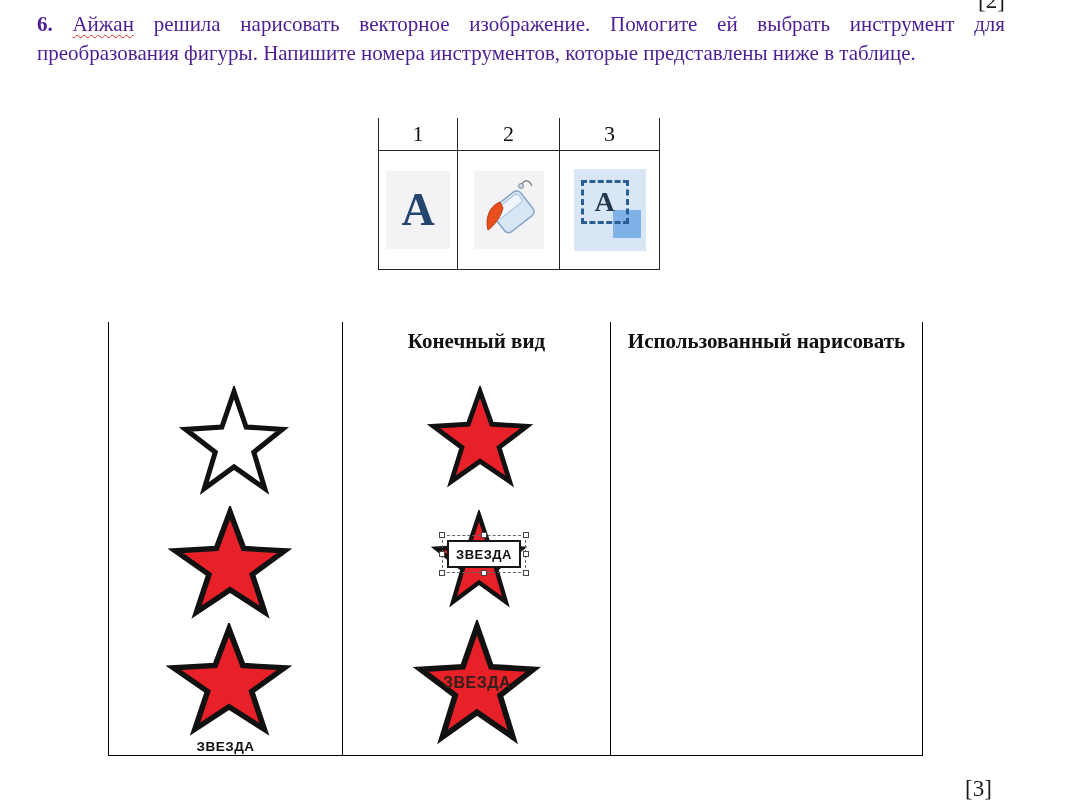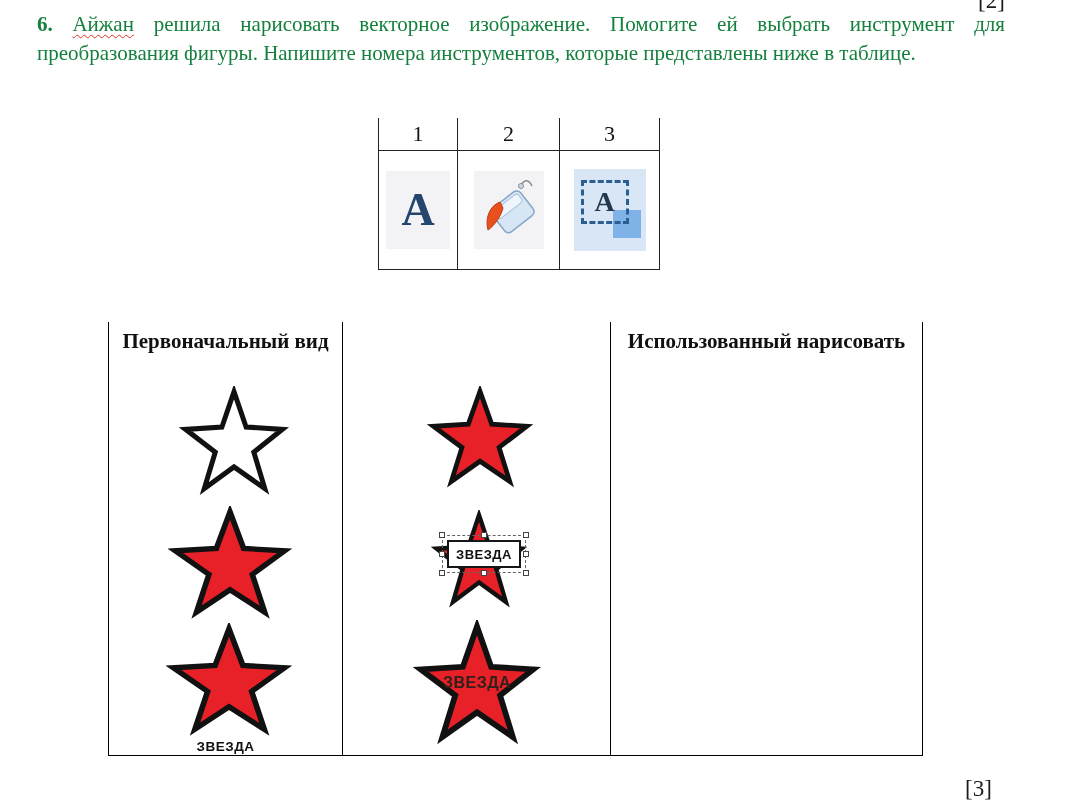--- a/index.html
+++ b/index.html
@@ -9,21 +9,21 @@
   }
 
   
   .corner-mark{position:absolute;font-size:23px;color:#1a1a1a;}
   #mark-top{left:978px;top:-12px;}
   #mark-bottom{left:965px;top:776px;}
 
   
   #question{
     position:absolute;left:37px;top:10px;width:968px;
-    font-size:21px;line-height:1.38;text-align:justify;color:#15803d;
+    font-size:21px;line-height:1.38;text-align:justify;color:#4c1d95;
   }
   #question .qnum{font-weight:bold;}
   .squiggle{
     text-decoration-line:underline;
     text-decoration-style:wavy;
     text-decoration-color:#e03020;
     text-decoration-thickness:1px;
     text-underline-offset:3px;
   }
 
@@ -148,37 +148,37 @@
         <span class="dashbox">
           <span class="glyphA">A</span>
         </span>
       </div>
     </div>
   </div>
 
   <div id="main-table">
 
     <div class="mt-col first">
-      <div class="mt-header">Первоначальный вид</div>
 
       <svg class="star white" style="left:70px;top:64px;" width="110" height="114" viewBox="0 0 100 100" preserveAspectRatio="none">
           <use href="#star5"></use>
         </svg>
 
       <svg class="star red" style="left:59px;top:184px;" width="124" height="118" viewBox="0 0 100 100" preserveAspectRatio="none">
           <use href="#star5"></use>
         </svg>
 
       <svg class="star red" style="left:57px;top:301px;" width="126" height="118" viewBox="0 0 100 100" preserveAspectRatio="none">
           <use href="#star5"></use>
         </svg>
       <div class="star-caption" style="top:417px;">ЗВЕЗДА</div>
     </div>
 
     <div class="mt-col">
+      <div class="mt-header">Конечный вид</div>
 
       <svg class="star red" style="left:84px;top:64px;" width="106" height="106" viewBox="0 0 100 100" preserveAspectRatio="none">
           <use href="#star5"></use>
         </svg>
 
       <svg class="star red" style="left:88px;top:188px;" width="96" height="102" viewBox="0 0 100 100" preserveAspectRatio="none">
           <use href="#star5"></use>
         </svg>
       <div id="textbox-wrap">
         <span class="handle h-tl"></span>

